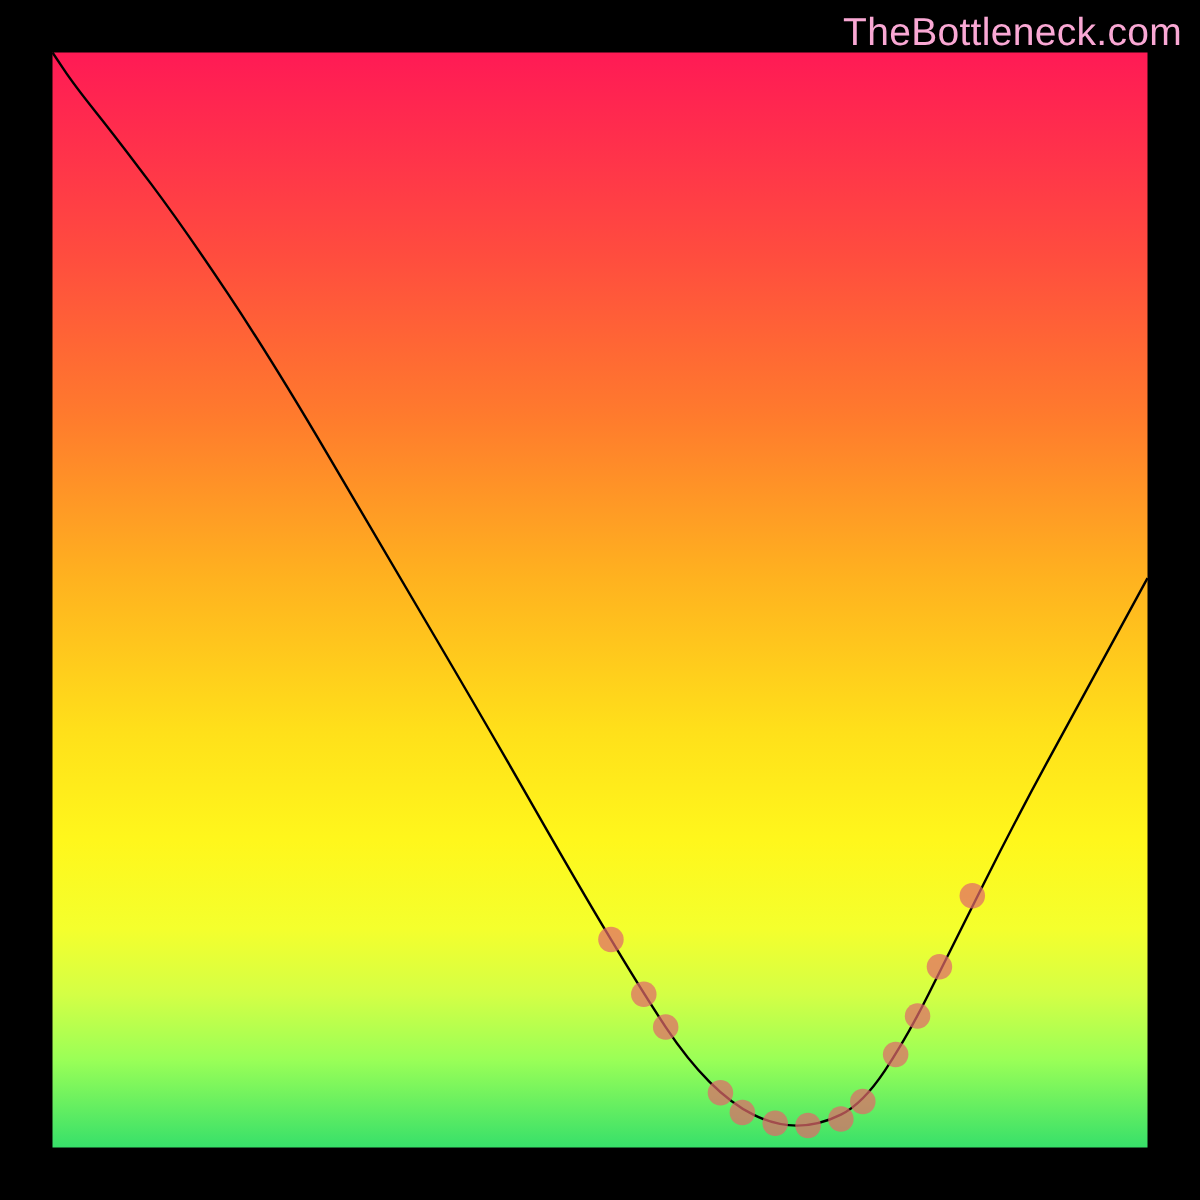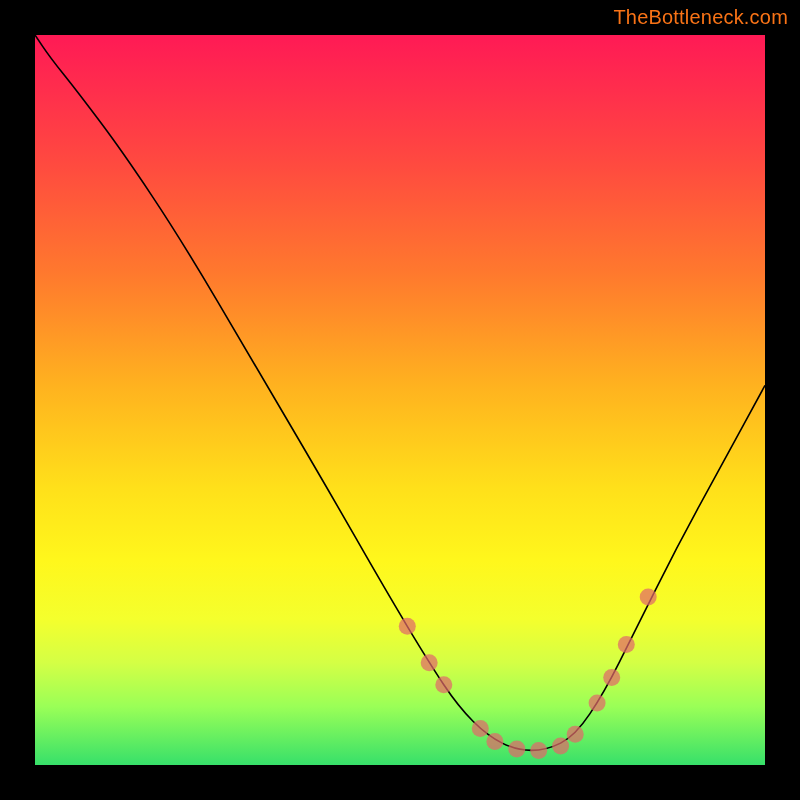--- a/index.html
+++ b/index.html
@@ -42,22 +42,22 @@
     left: 0;
     top: 0;
     width: 730px;
     height: 730px;
     overflow: visible;
   }
   .watermark {
     position: absolute;
     top: 6px;
     right: 12px;
-    color: #f97316;
-    font-size: 20px;
+    color: #f9a8d4;
+    font-size: 26px;
     font-weight: 500;
     letter-spacing: 0.2px;
     user-select: none;
   }
   .curve {
     fill: none;
     stroke: #000;
     stroke-width: 1.6;
   }
   .marker {

